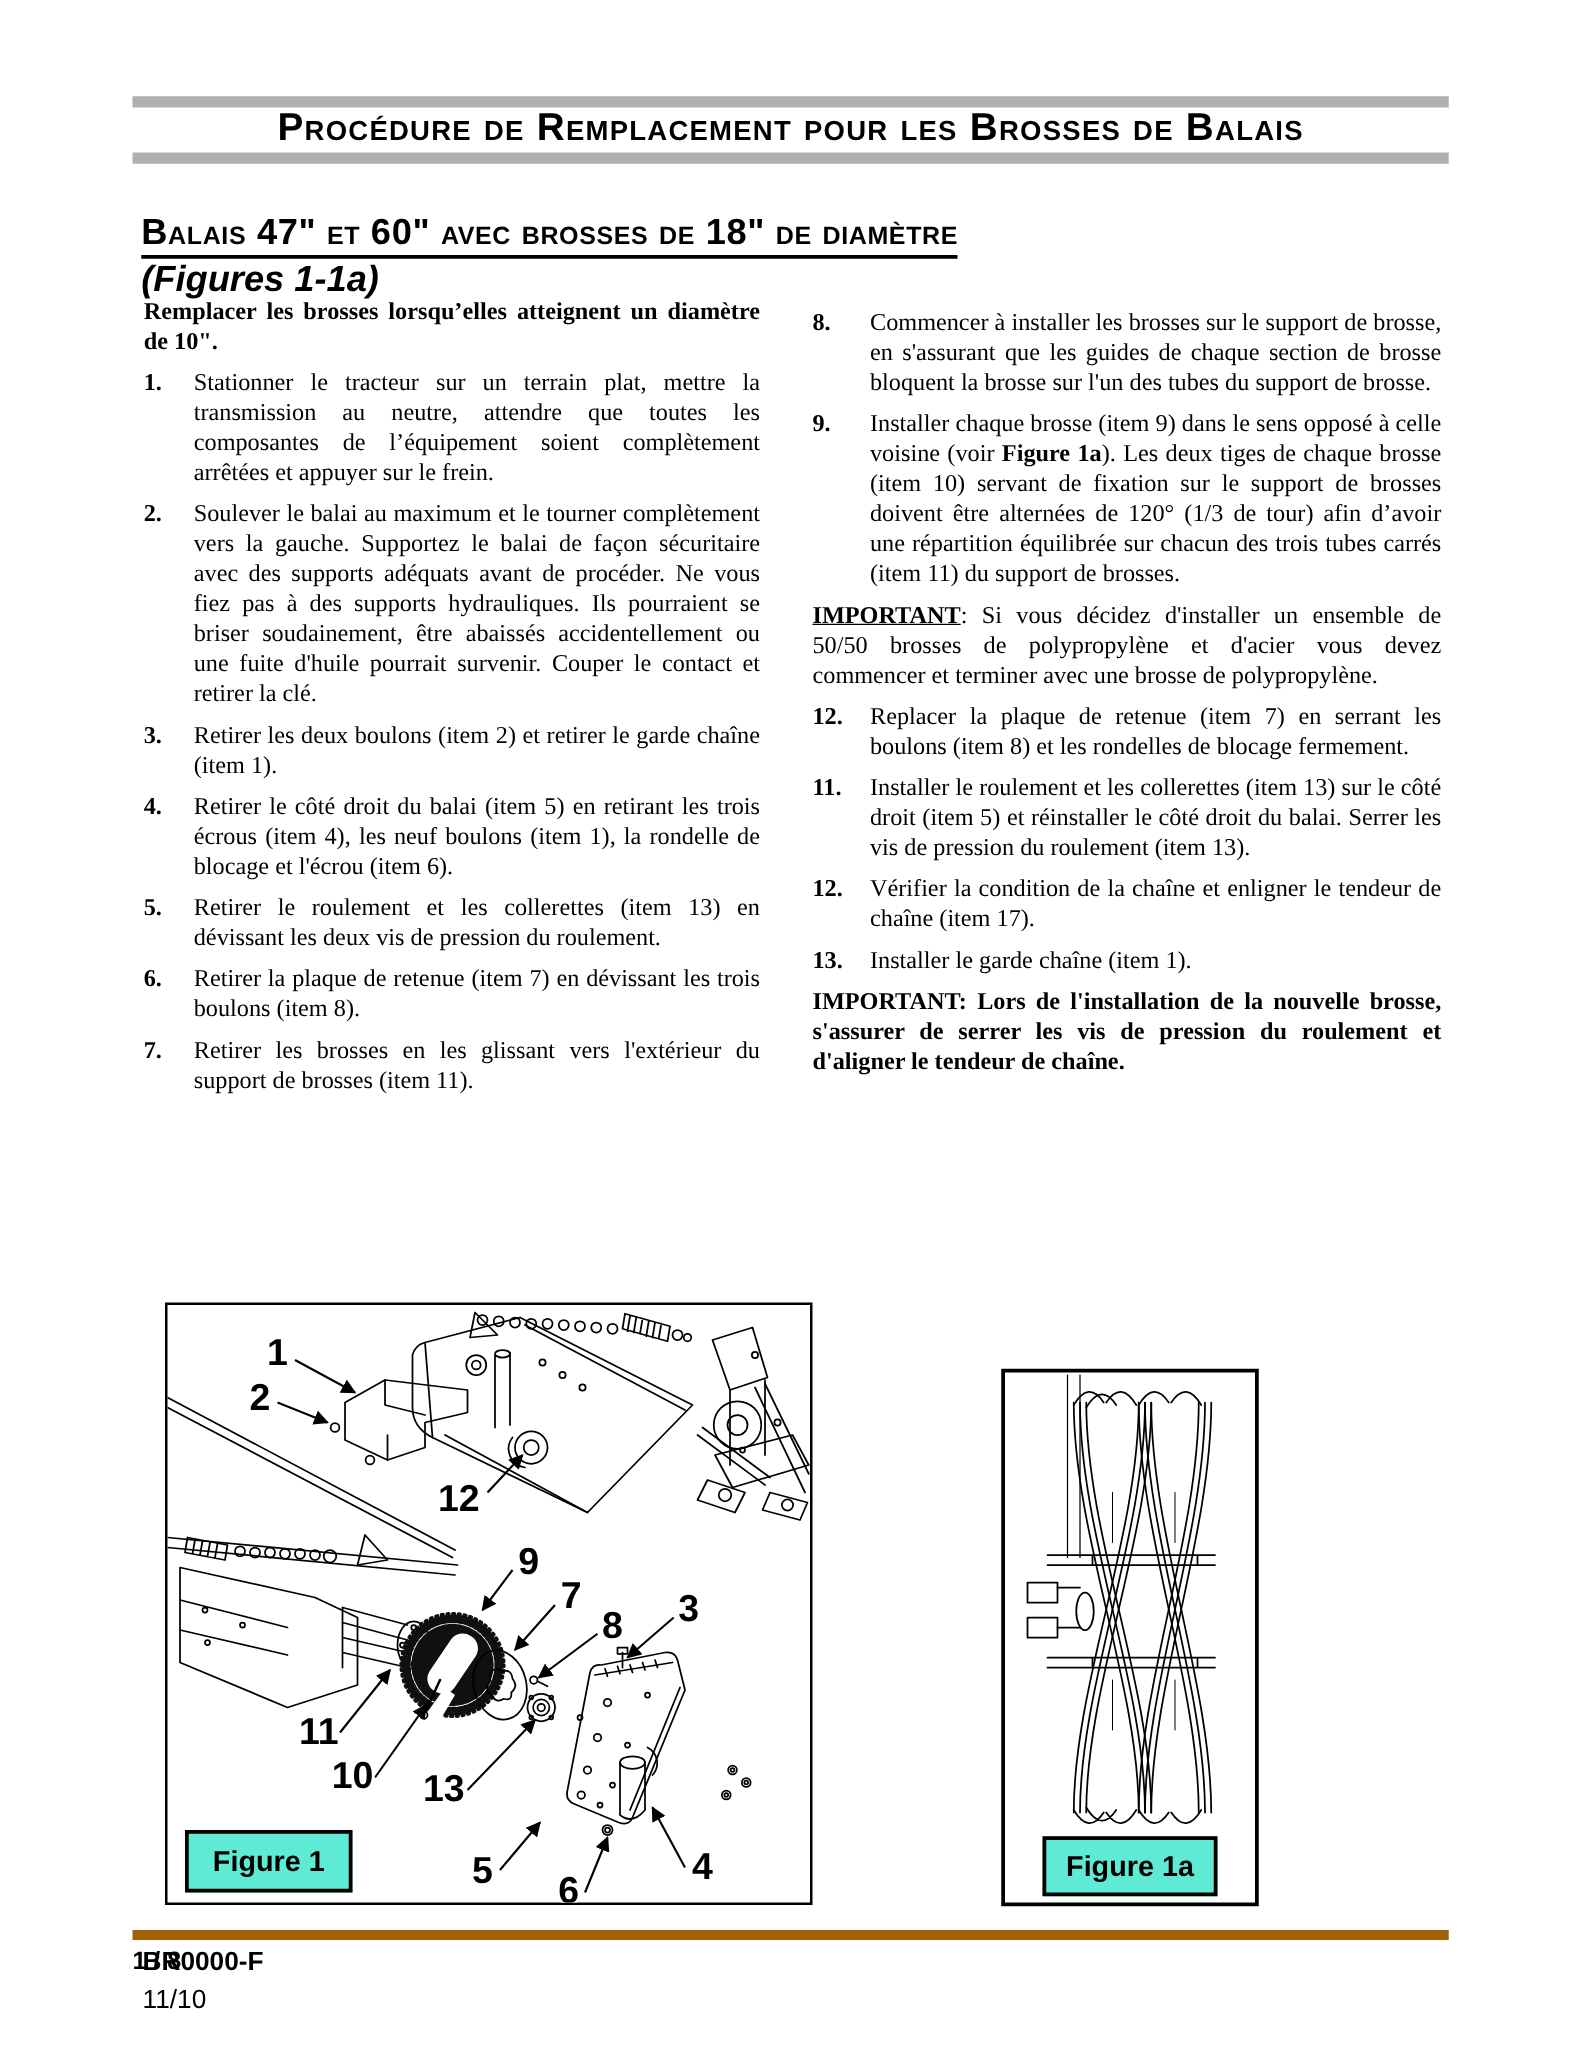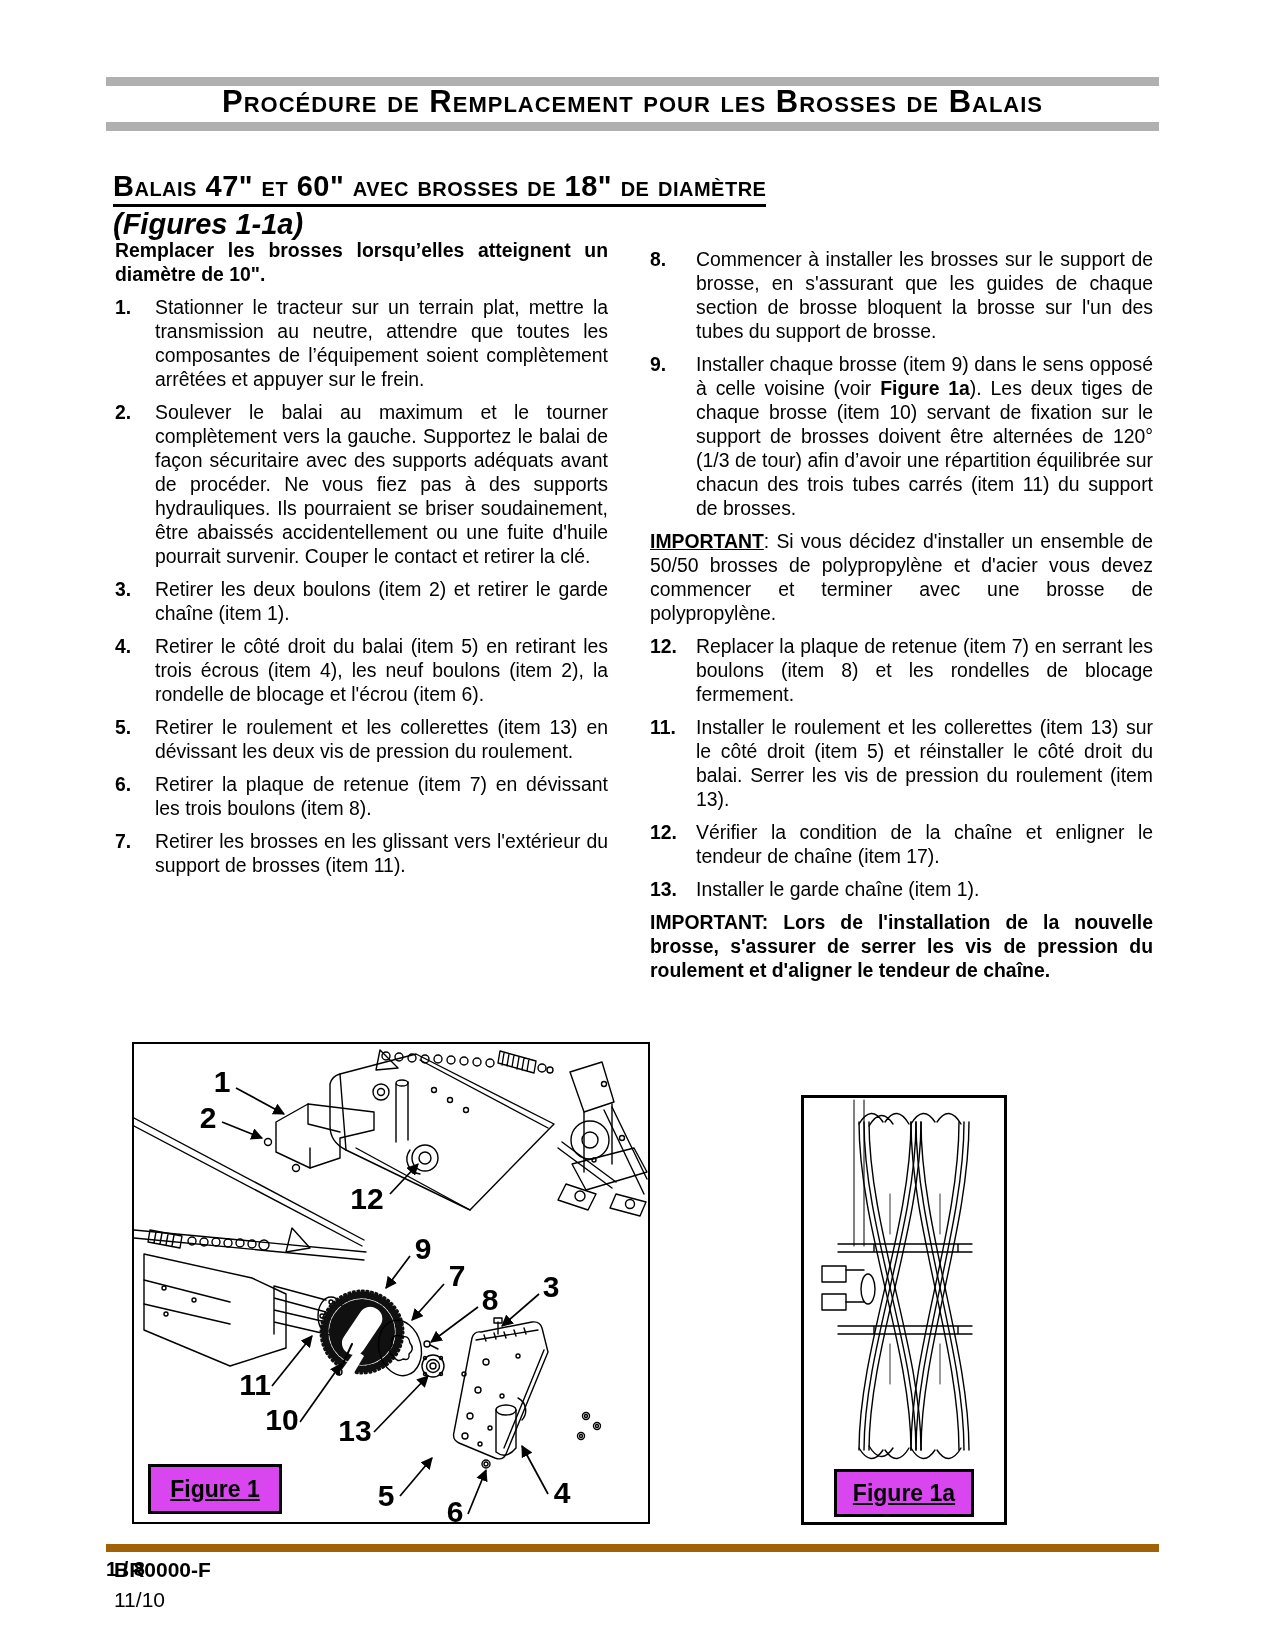--- a/index.html
+++ b/index.html
@@ -10,34 +10,34 @@
   #bar-bottom{top:122px;}
   #main-title{position:absolute;left:106px;top:84px;width:1053px;text-align:center;
       font-size:31px;font-weight:bold;font-variant:small-caps;letter-spacing:1px;line-height:36px;}
   #section-heading{position:absolute;left:113px;top:170px;font-size:29px;font-weight:bold;
       font-variant:small-caps;letter-spacing:.5px;line-height:32px;border-bottom:3px solid #000;
       padding-bottom:2px;}
   #section-sub{position:absolute;left:113px;top:208px;font-size:29px;font-weight:bold;font-style:italic;}
   .col{position:absolute;}
   #col-left{left:115px;top:238px;width:493px;}
   #col-right{left:650px;top:247px;width:503px;}
-  .body-text{font-size:19.4px;line-height:24px;text-align:justify;text-align-last:left;margin:0 0 9px 0;}
+  .body-text{font-size:19.4px;line-height:24px;text-align:justify;text-align-last:left;margin:0 0 9px 0;font-family:Liberation Serif, serif;}
   .intro{font-weight:bold;}
   .step{position:relative;padding-left:40px;}
   #col-right .step{padding-left:46px;}
   .step-num{position:absolute;left:0;top:0;font-weight:bold;}
   .imp-label{font-weight:bold;text-decoration:underline;}
   .imp2{font-weight:bold;}
   .bold{font-weight:bold;}
   .figure-frame{position:absolute;background:#fff;}
   #figure1{left:132px;top:1042px;width:514px;height:478px;border:2px solid #000;}
   #figure1a{left:801px;top:1095px;width:200px;height:424px;border:3px solid #000;}
   .figure-frame svg{display:block;width:100%;height:100%;}
   .fig-label{position:absolute;display:flex;align-items:center;justify-content:center;
-      font-weight:bold;font-size:23px;background:#d946ef;text-decoration:underline;}
+      font-weight:bold;font-size:23px;background:#5eead4;}
   #figure1-label{left:14px;bottom:8px;width:128px;height:44px;border:3px solid #000;}
   #figure1a-label{left:50%;transform:translateX(-50%);bottom:5px;width:134px;height:42px;border:3px solid #000;}
   #footer{position:absolute;left:106px;top:1544px;width:1053px;height:72px;border-top:8px solid #a16207;}
   #footer-code{position:absolute;left:8px;top:6px;font-size:21px;font-weight:bold;}
   #footer-page{position:absolute;left:0;top:6px;width:100%;text-align:left;font-size:20px;font-weight:bold;}
   #footer-date{position:absolute;left:8px;top:36px;font-size:21px;font-weight:normal;}
   
   .ln{stroke:#000;fill:none;stroke-width:1.4;stroke-linejoin:round;stroke-linecap:round;}
   .leader{stroke:#000;stroke-width:1.7;}
   .callout{font-family:"Liberation Sans",sans-serif;font-weight:bold;font-size:30px;fill:#000;
@@ -64,21 +64,21 @@
     <div class="body-text step">
       <span class="step-num">2.</span>
       <span>Soulever le balai au maximum et le tourner complètement vers la gauche.  Supportez le balai de façon sécuritaire avec des supports adéquats avant de procéder. Ne vous fiez pas à des supports hydrauliques.  Ils pourraient se briser soudainement, être abaissés accidentellement ou une fuite d'huile pourrait survenir.  Couper le contact et retirer la clé.</span>
     </div>
     <div class="body-text step">
       <span class="step-num">3.</span>
       <span>Retirer les deux boulons (item 2) et retirer le garde chaîne (item 1).</span>
     </div>
     <div class="body-text step">
       <span class="step-num">4.</span>
-      <span>Retirer le côté droit du balai (item 5) en retirant les trois écrous (item 4), les neuf boulons (item 2), la rondelle de blocage et l'écrou (item 6).</span>
+      <span>Retirer le côté droit du balai (item 5) en retirant les trois écrous (item 4), les neuf boulons (item 1), la rondelle de blocage et l'écrou (item 6).</span>
     </div>
     <div class="body-text step">
       <span class="step-num">5.</span>
       <span>Retirer le roulement et les collerettes (item 13) en dévissant les deux vis de pression du roulement.</span>
     </div>
     <div class="body-text step">
       <span class="step-num">6.</span>
       <span>Retirer la plaque de retenue (item 7) en dévissant les trois boulons (item 8).</span>
     </div>
     <div class="body-text step">

